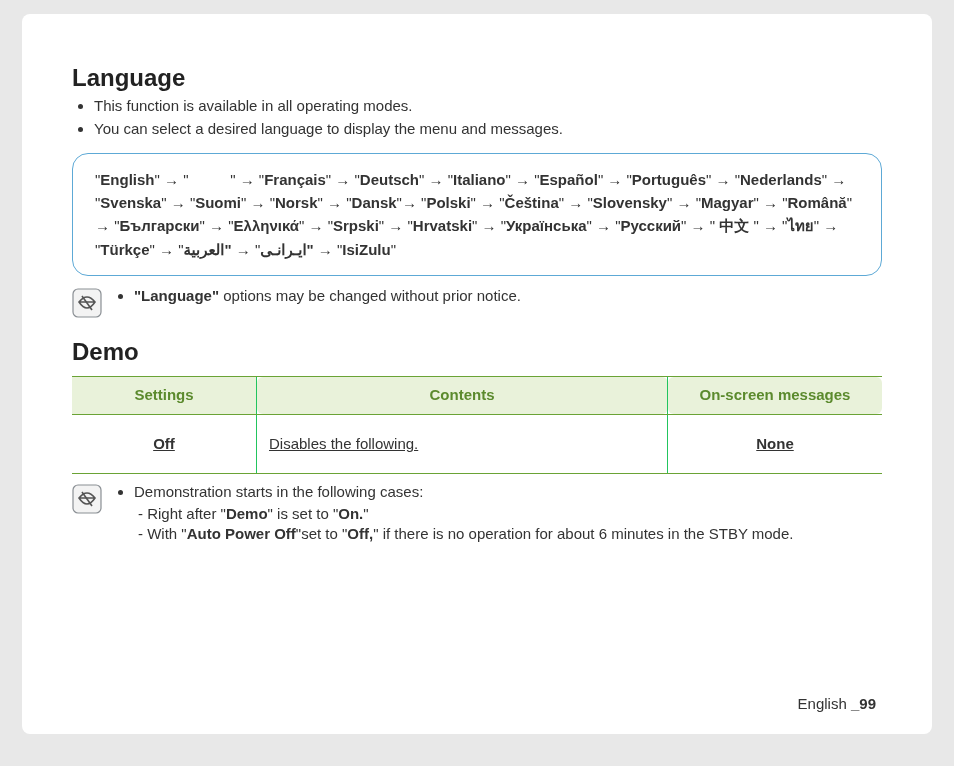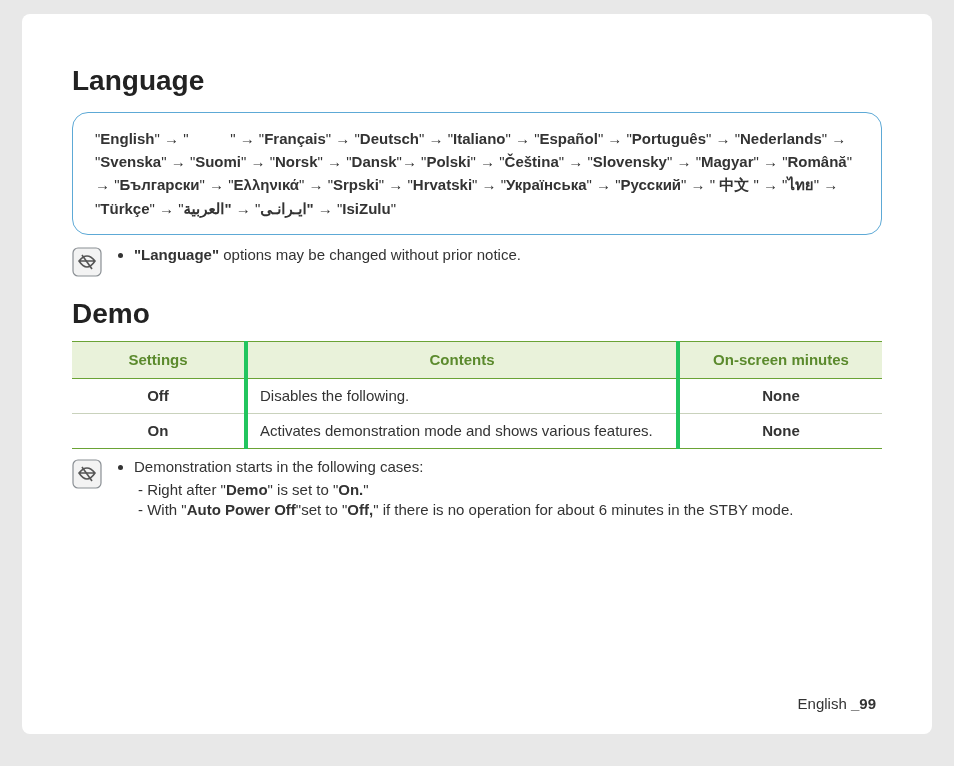--- a/index.html
+++ b/index.html
@@ -18,21 +18,21 @@
     height: 720px;
     border-radius: 8px;
     padding: 48px 50px 20px 50px;
     box-sizing: border-box;
     color: #333;
     font-size: 15px;
     line-height: 1.35;
     position: relative;
   }
   h2 {
-    font-size: 28px;
+    font-size: 24px;
     font-weight: 600;
     margin: 0 0 2px 0;
     color: #222;
   }
   ul.bullets {
     margin: 0 0 14px 0;
     padding-left: 22px;
     list-style-type: disc;
   }
   ul.bullets li {
@@ -72,31 +72,33 @@
   table.demo {
     width: 100%;
     border-collapse: collapse;
     margin: 8px 0 8px 0;
     font-size: 15px;
   }
   table.demo thead th {
     background: #e9f2da;
     color: #5b8a2d;
     font-weight: 600;
-    padding: 8px 16px;
+    padding: 8px 22px;
     border-top: 1px solid #6aa335;
     border-bottom: 1px solid #6aa335;
   }
   table.demo thead th + th,
   table.demo tbody td + td {
-    border-left: 4px solid #22c55e;
+    border-left: 1px solid #22c55e;
+    border-radius: 6px;
   }
   table.demo tbody td {
-    padding: 7px 12px;
+    padding: 19px 12px;
     border-bottom: 1px solid #c9d2bc;
+    text-decoration: underline;
   }
   table.demo tbody tr:last-child td {
     border-bottom: 1px solid #6aa335;
   }
   .center { text-align: center; }
   .crossref::before {
     content: "➥";
     margin-right: 0;
   }
   .footer {
@@ -107,20 +109,24 @@
     color: #333;
   }
   .footer .pnum { font-weight: bold; }
 </style>
 </head>
 <body>
 
 <div class="page">
 
   <h2>Language</h2>
+  <ul class="bullets">
+    <li>This function is available in all operating modes.</li>
+    <li>You can select a desired language to display the menu and messages.</li>
+  </ul>
 
   <div class="langbox">"<b>English</b>" → "&nbsp;&nbsp;&nbsp;&nbsp;&nbsp;&nbsp;&nbsp;&nbsp;&nbsp;&nbsp;" → "<b>Français</b>" → "<b>Deutsch</b>" → "<b>Italiano</b>" → "<b>Español</b>" → "<b>Português</b>" → "<b>Nederlands</b>" → "<b>Svenska</b>" → "<b>Suomi</b>" → "<b>Norsk</b>" → "<b>Dansk</b>"→ "<b>Polski</b>" → "<b>Čeština</b>" → "<b>Slovensky</b>" → "<b>Magyar</b>" → "<b>Română</b>" → "<b>Български</b>" → "<b>Ελληνικά</b>" → "<b>Srpski</b>" → "<b>Hrvatski</b>" → "<b>Українська</b>" → "<b>Русский</b>" → " <b>中文</b> " → "<b>ไทย</b>" → "<b>Türkçe</b>" → "<b>ایـرانـی</b>" → <b>"العربية"</b> → "<b>IsiZulu</b>"</div>
 
   <div class="note-row">
     <span class="note-icon">
       <svg width="30" height="30" viewBox="0 0 30 30">
         <rect x="1" y="1" width="28" height="28" rx="5" fill="#f3f3f3" stroke="#8a8f94" stroke-width="1.2"></rect>
         <path d="M8 8 L22 22 M8 22 L22 8" stroke="none"></path>
         <path d="M7 14 Q15 4 23 14 Q15 26 7 14 Z M7 14 L23 14" fill="none" stroke="#555" stroke-width="1.6"></path>
         <path d="M10 8 L20 22" stroke="#555" stroke-width="1.6"></path>
@@ -133,32 +139,27 @@
     </div>
   </div>
 
   <h2>Demo</h2>
 
   <table class="demo">
     <thead>
       <tr>
         <th style="width:140px">Settings</th>
         <th>Contents</th>
-        <th style="width:170px">On-screen minutes</th>
+        <th style="width:170px">On-screen messages</th>
       </tr>
     </thead>
     <tbody>
       <tr>
         <td class="center bold">Off</td>
         <td>Disables the following.</td>
-        <td class="center bold">None</td>
-      </tr>
-      <tr>
-        <td class="center bold">On</td>
-        <td>Activates demonstration mode and shows various features.</td>
         <td class="center bold">None</td>
       </tr>
     </tbody>
   </table>
 
   <div class="note-row">
     <span class="note-icon">
       <svg width="30" height="30" viewBox="0 0 30 30">
         <rect x="1" y="1" width="28" height="28" rx="5" fill="#f3f3f3" stroke="#8a8f94" stroke-width="1.2"></rect>
         <path d="M7 14 Q15 4 23 14 Q15 26 7 14 Z M7 14 L23 14" fill="none" stroke="#555" stroke-width="1.6"></path>

